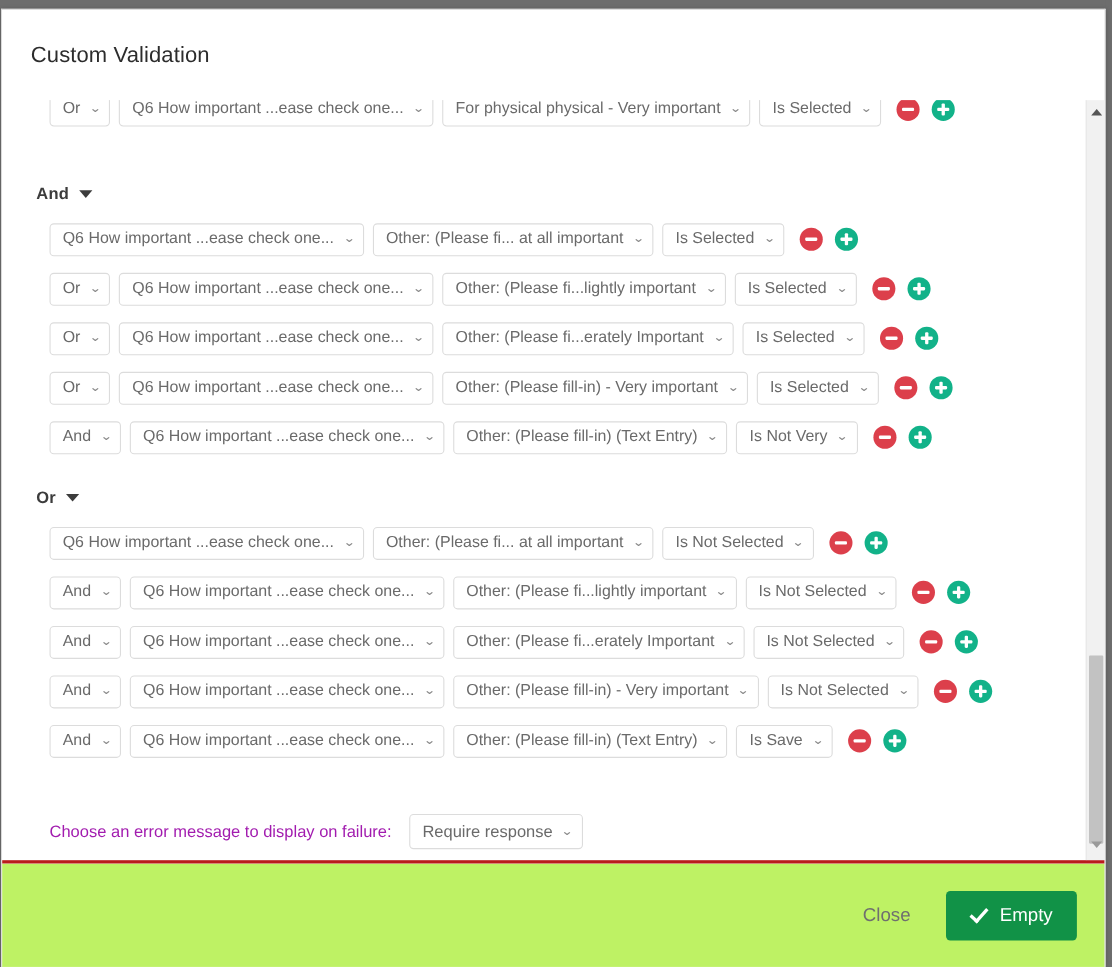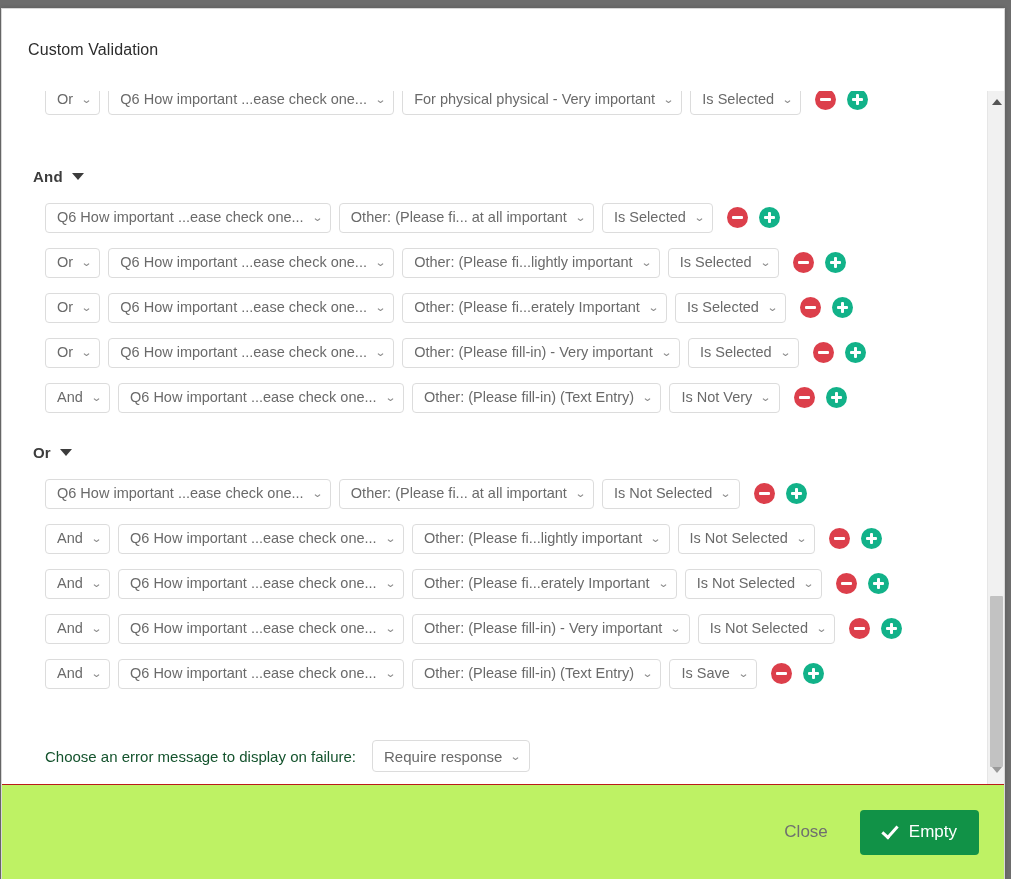--- a/index.html
+++ b/index.html
@@ -38,34 +38,34 @@
     height: 82px;
     flex: 0 0 82px;
     display: flex;
     align-items: center;
     padding: 0 26px;
     background: #fff;
     position: relative;
     z-index: 4;
   }
   .modal-title {
-    font-size: 16px;
+    font-size: 20px;
     color: #2c2c2c;
     font-weight: 400;
     letter-spacing: 0.1px;
     line-height: 1;
   }
 
   
   .modal-body {
     position: relative;
     flex: 1 1 auto;
     overflow: hidden;
     background: #fff;
-    border-bottom: 1px solid #b91c1c;
+    border-bottom: 3px solid #b91c1c;
   }
   .scroll-viewport {
     position: absolute;
     left: 0; top: 0;
     right: 17px; bottom: 0;
     overflow: hidden;
   }
   .scroll-inner {
     position: absolute;
     left: 0; top: -14px;
@@ -168,21 +168,21 @@
   
   .errmsg-row {
     display: flex;
     align-items: center;
     padding-left: 43px;
     margin-top: 44px;
     margin-bottom: 26px;
   }
   .errmsg-label {
     font-size: 15px;
-    color: #14532d;
+    color: #a21caf;
     margin-right: 16px;
   }
   .errmsg-row .sel {
     height: 32px;
     font-size: 15px;
   }
 
   
   .vscroll {
     position: absolute;

